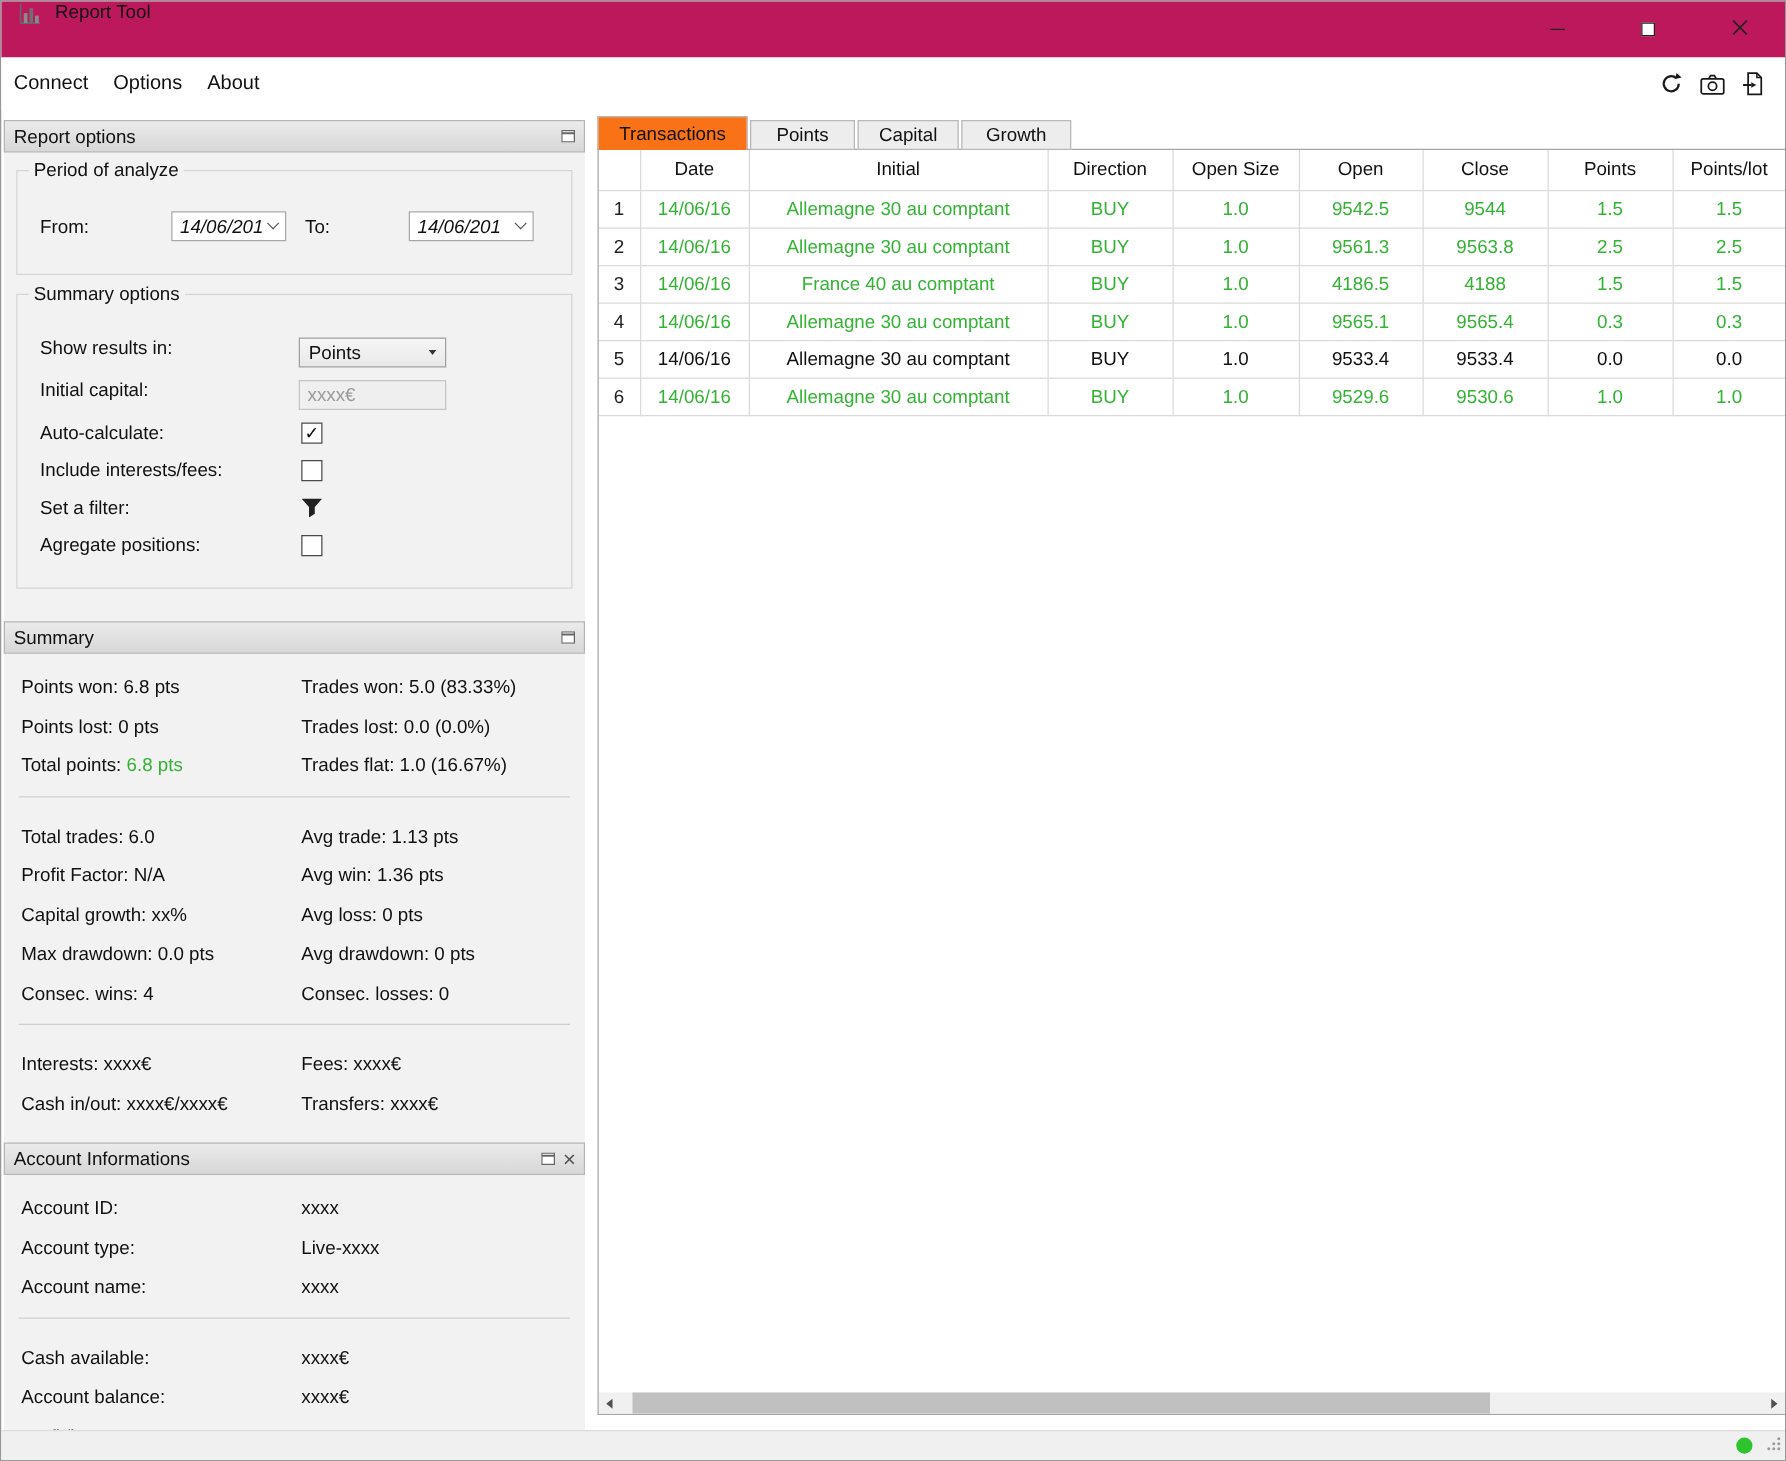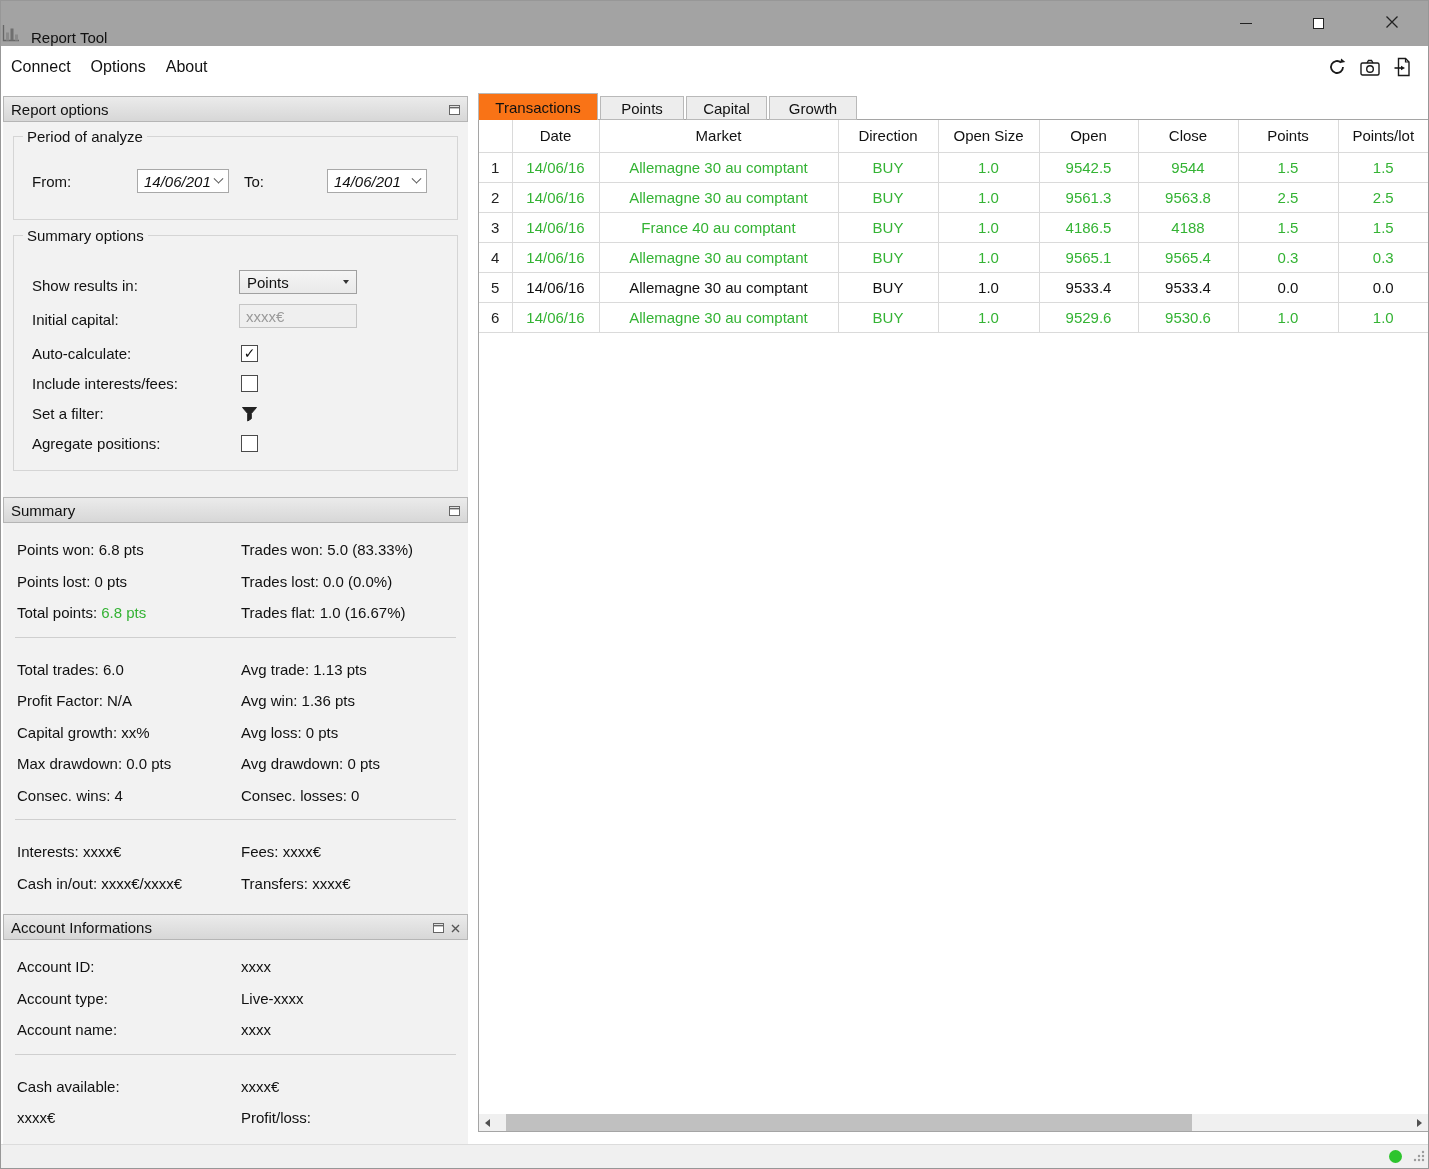--- a/index.html
+++ b/index.html
@@ -3,21 +3,21 @@
 <meta charset="utf-8">
 <style>
   * { margin:0; padding:0; box-sizing:border-box; cursor:default; }
   html,body { background:#fff; }
   body { font-family:"Liberation Sans","DejaVu Sans",sans-serif; font-size:15px; color:#111; }
   :root { --green:#34b334; --status_dot:#2dc42d; }
 
   .app { position:relative; width:1429px; height:1169px; background:#fff; border:1px solid #979797; overflow:hidden; }
 
   
-  .titlebar { position:absolute; top:0; left:0; right:0; height:45px; display:flex; align-items:flex-end; background:#a3a3a3; }
+  .titlebar { position:absolute; top:0; left:0; right:0; height:45px; display:flex; align-items:flex-start; padding-left:13px; background:#be185d; }
   .window-title { margin-left:10px; }
   .win-controls { position:absolute; top:0; right:0; height:45px; display:flex; }
   .win-btn { width:73px; height:45px; display:flex; align-items:center; justify-content:center; }
   .glyph-min { width:12px; height:0; border-top:1.5px solid #222; }
   .glyph-max { width:11px; height:11px; border:1.3px solid #222; background:#fff; }
 
   
   .menubar { position:absolute; top:45px; left:0; right:0; height:42px; display:flex; align-items:center; background:#fff; font-size:16px; }
   .menu-item { padding:0 10px; height:100%; display:flex; align-items:center; }
   .menu-tools { position:absolute; right:13px; top:45px; height:42px; display:flex; align-items:center; gap:9px; }
@@ -35,21 +35,21 @@
   .g-period { padding:32px 10px 26px 18px; }
   .g-options { margin-top:15px; padding:34px 10px 18px 18px; }
 
   .period-row { display:flex; align-items:center; }
   .p-label-from { width:105px; }
   .p-label-to { width:98px; padding-left:15px; }
   .datefield { width:92px; height:24px; background:#fff; border:1px solid #a8a8a8; display:flex; align-items:center; justify-content:space-between; padding:0 6px;font-style:italic; }
   .datefield.to { width:100px; }
   .chev { width:7px; height:7px; border-right:1.4px solid #555; border-bottom:1.4px solid #555; transform:rotate(45deg) translate(-2px,-2px); }
 
-  .opt-row { display:flex; align-items:flex-end; height:24px; margin-bottom:10px; }
+  .opt-row { display:flex; align-items:flex-start; height:24px; margin-bottom:10px; }
   .opt-row.cb { margin-bottom:6px; }
   .opt-row:last-child { margin-bottom:0; }
   .opt-label { width:207px; }
   .combo { width:118px; height:24px; border:1px solid #a0a0a0; background:linear-gradient(#f5f5f5,#e9e9e9); display:flex; align-items:center; justify-content:space-between; padding:0 7px; }
   .combo-arrow { width:0; height:0; border-left:3.5px solid transparent; border-right:3.5px solid transparent; border-top:4.5px solid #333; }
   .textbox-disabled { width:118px; height:24px; border:1px solid #c5c5c5; background:#efefef; color:#9a9a9a; display:flex; align-items:center; padding:0 6px; }
   .checkbox { width:17px; height:17px; border:1px solid #4a4a4a; background:#fff; margin-left:2px; display:flex; align-items:center; justify-content:center; font-size:14px; }
   .checkbox.checked::after { content:"✓"; font-weight:bold; margin-top:-1px; }
   .filter-btn { margin-left:2px; display:flex; align-items:center; }
 
@@ -282,20 +282,21 @@
         <div class="stat">xxxx</div>
         <div class="stat">Account type:</div>
         <div class="stat">Live-xxxx</div>
         <div class="stat">Account name:</div>
         <div class="stat">xxxx</div>
       </div>
       <div class="divider"></div>
       <div class="stats">
         <div class="stat">Cash available:</div>
         <div class="stat">xxxx€</div>
+        <div class="stat">Account balance:</div>
         <div class="stat">xxxx€</div>
         <div class="stat">Profit/loss:</div>
         <div class="stat">xxxx€</div>
       </div>
     </div>
   </div>
 
   <div class="right">
     <div class="tabbar">
       <div class="tab active tw1">Transactions</div>
@@ -313,21 +314,21 @@
             <col class="w-osz">
             <col class="w-open">
             <col class="w-close">
             <col class="w-pts">
             <col>
         </colgroup>
         <thead>
           <tr>
             <th class="corner"></th>
             <th>Date</th>
-            <th>Market</th>
+            <th>Initial</th>
             <th>Direction</th>
             <th>Open Size</th>
             <th>Open</th>
             <th>Close</th>
             <th>Points</th>
             <th>Points/lot</th>
           </tr>
         </thead>
         <tbody>
           <tr class="win">

